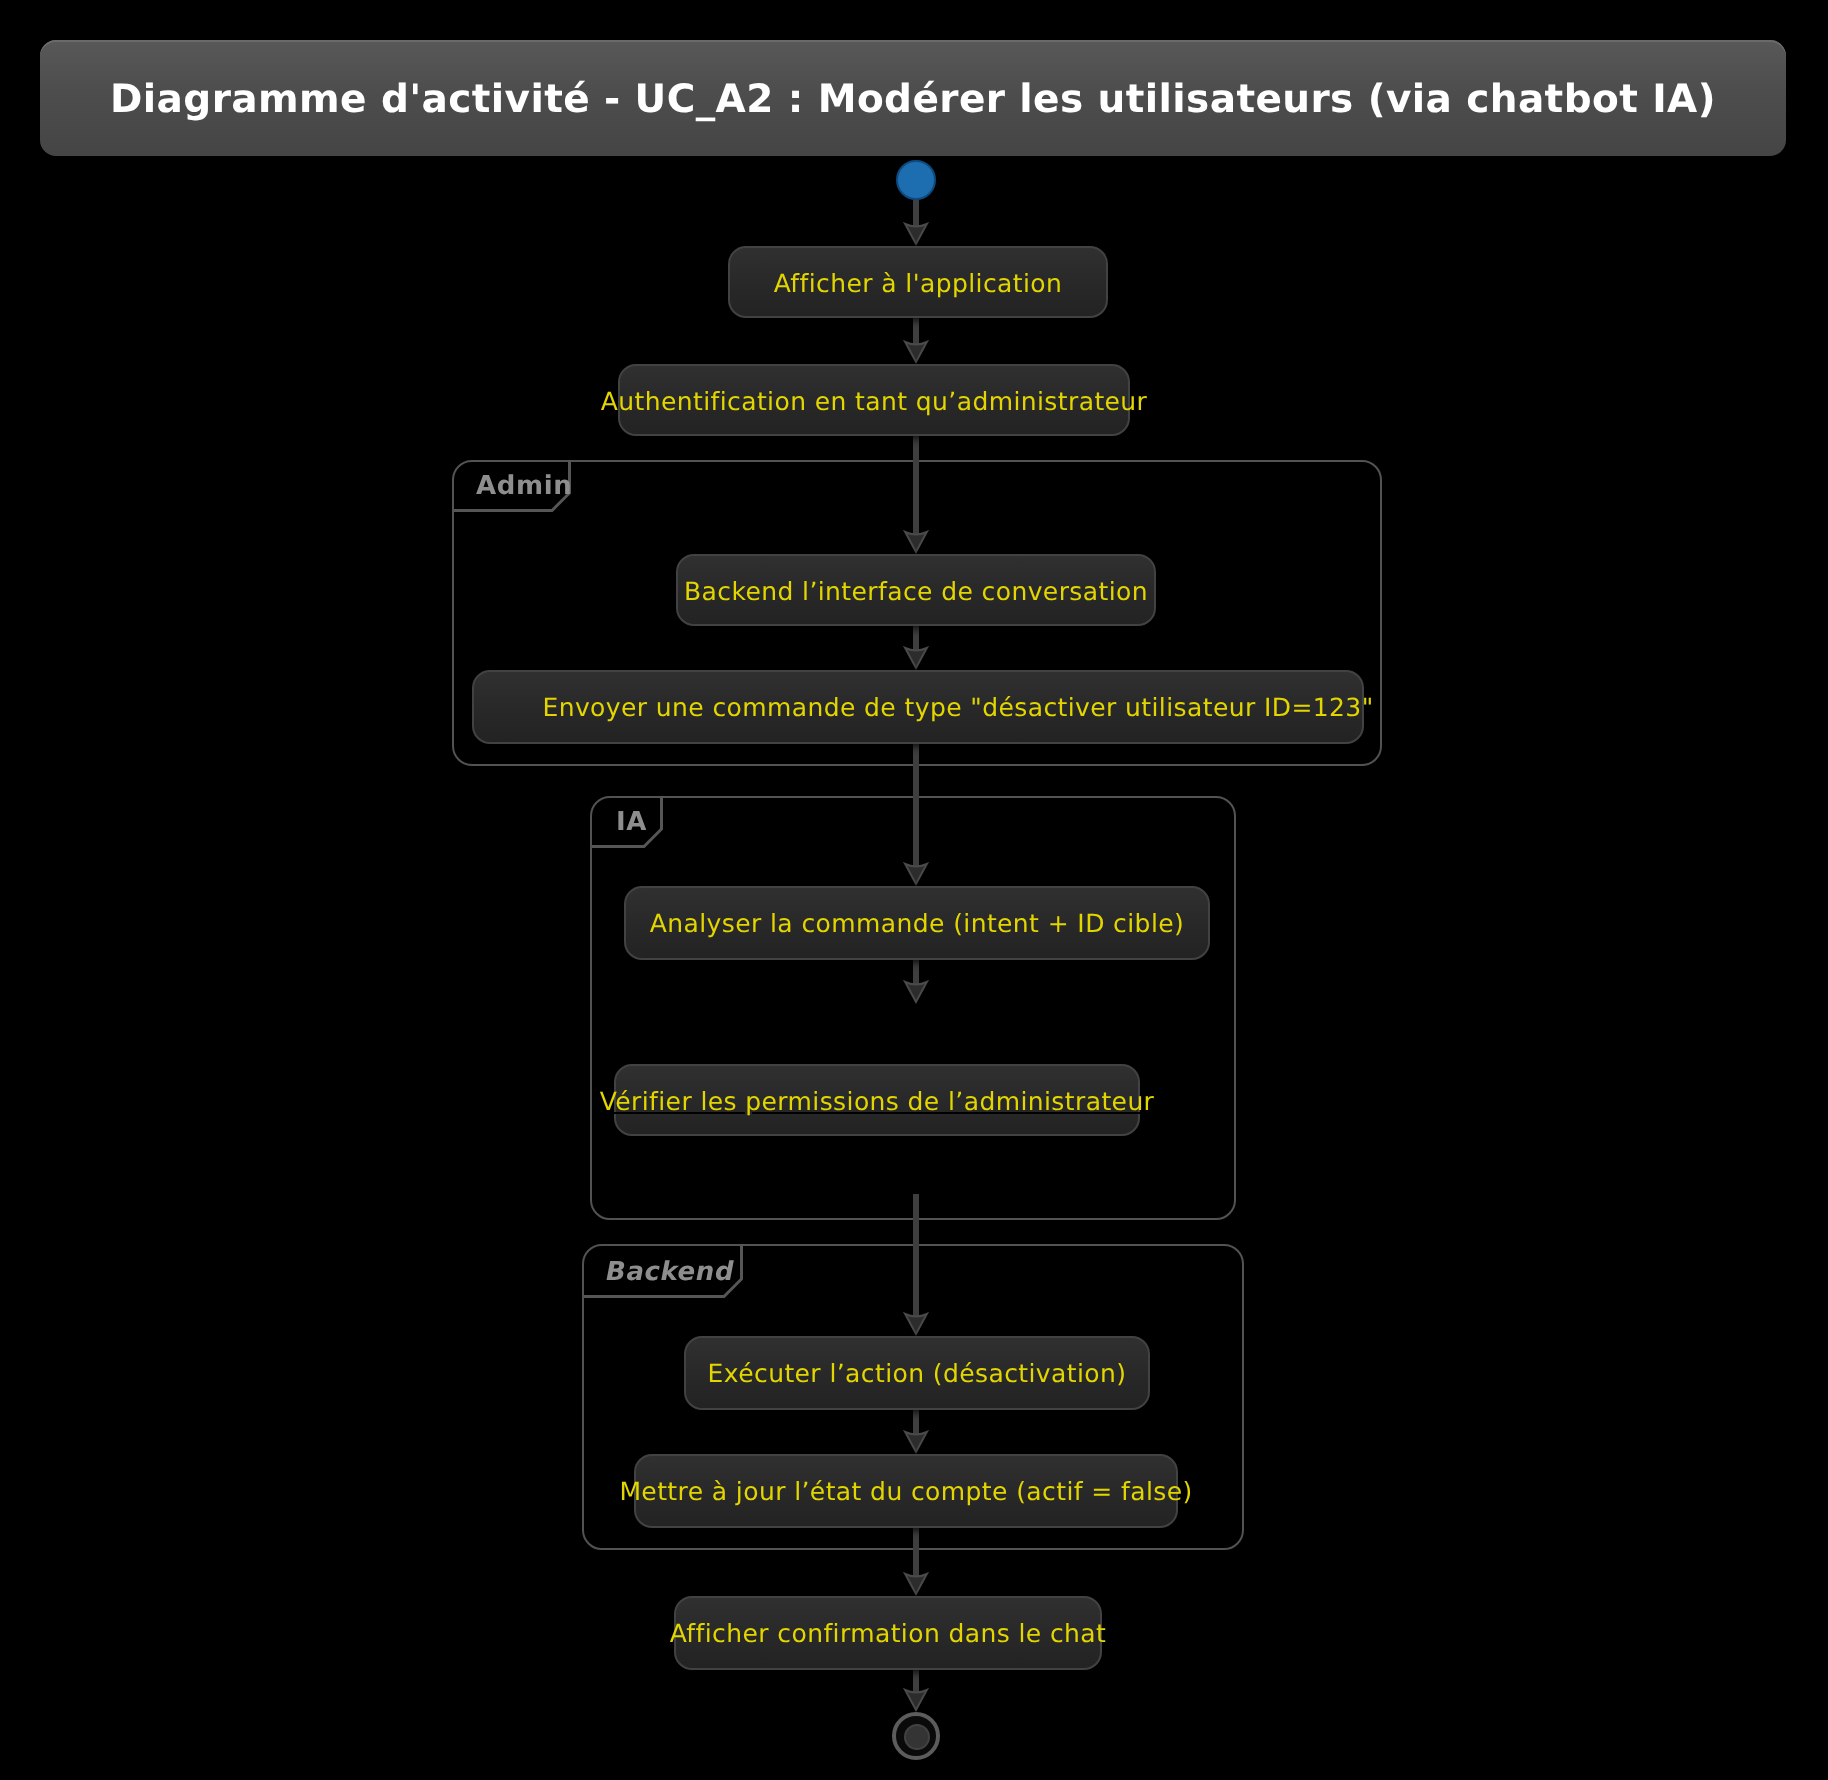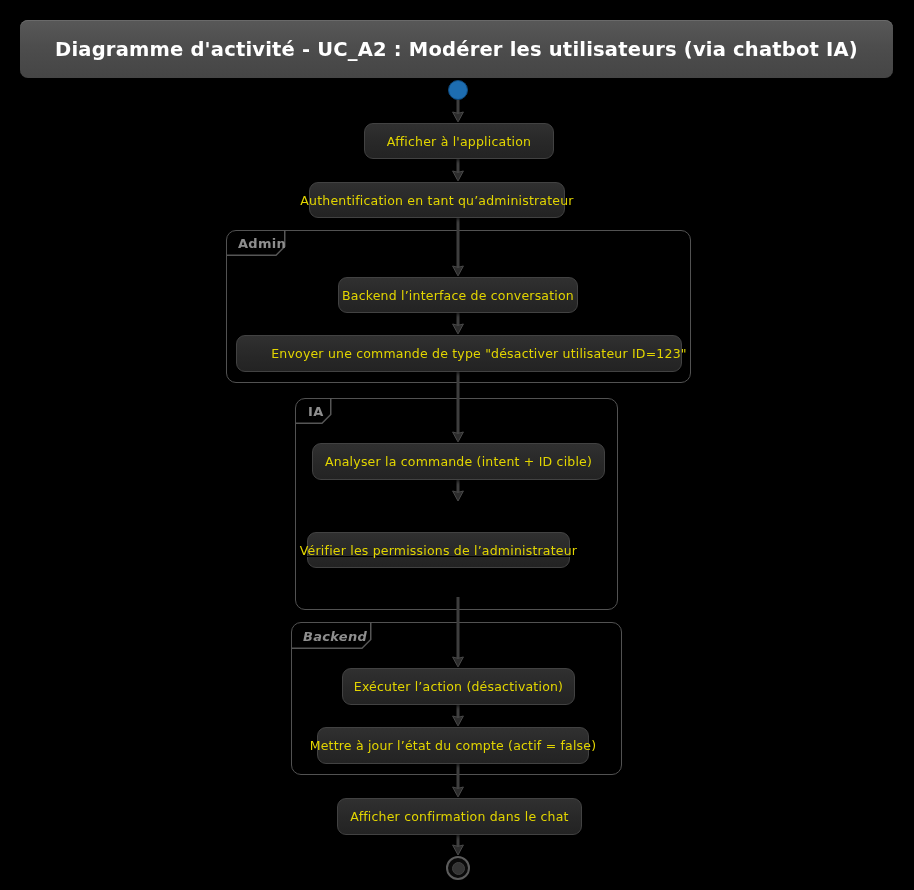--- a/index.html
+++ b/index.html
@@ -172,21 +172,21 @@
 
 
   <div class="activity" style="left:342px;top:668px;width:233px;height:37px;justify-content:center;">
     <span class="label">Exécuter l’action (désactivation)</span>
   </div>
 
   <div class="activity" style="left:302px;top:727px;width:272px;height:37px;margin-left:15px;">
     <span class="label">Mettre à jour l’état du compte (actif = false)</span>
   </div>
 
-  <div class="activity" style="left:337px;top:798px;width:245px;height:37px;">
+  <div class="activity" style="left:337px;top:798px;width:214px;height:37px;">
     <span class="label">Afficher confirmation dans le chat</span>
   </div>
 
   <div class="final-node">
     <div class="dot"></div>
   </div>
 
 </div>
 
 </body></html>

